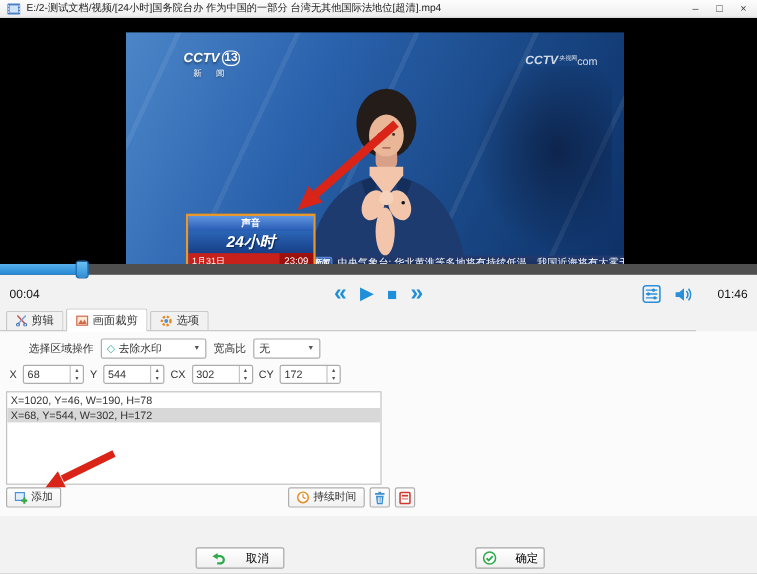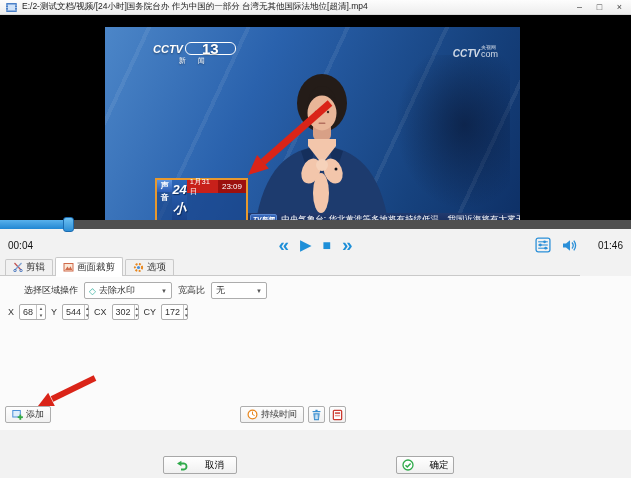--- a/index.html
+++ b/index.html
@@ -12,29 +12,29 @@
 .winbtn{width:11px;text-align:center;cursor:default}
 
 .stage{position:absolute;left:0;top:15px;width:631px;height:205px;background:#000}
 .video{position:absolute;left:105px;top:12px;width:415px;height:200px;overflow:hidden;
  background:linear-gradient(115deg,#4c86c8 0%,#2a62ad 35%,#16427e 75%,#0e3066 100%)}
 .streaks{position:absolute;inset:0;background:repeating-linear-gradient(115deg,transparent 0 38px,rgba(255,255,255,.07) 38px 42px,transparent 42px 90px)}
 .screenblob{position:absolute;right:10px;top:28px;width:115px;height:155px;background:radial-gradient(ellipse at 60% 45%,rgba(8,20,48,.6),rgba(8,20,48,0) 70%)}
 .personsvg{position:absolute;inset:0}
 .cctv13{position:absolute;left:48px;top:15px;color:#fff;text-shadow:0 1px 2px rgba(0,0,0,.4)}
 .cctv13 .l1{display:flex;align-items:center;gap:2px;font-weight:bold;font-style:italic;font-size:11px}
-.cctv13 .num{font-style:normal;font-size:15px;border:1px solid #fff;border-radius:6px;padding:0 16px;line-height:11px}
+.cctv13 .num{font-style:normal;font-size:10px;border:1px solid #fff;border-radius:6px;padding:0 1px;line-height:11px}
 .cctv13 .l2{font-size:7px;letter-spacing:5px;text-align:center;margin-top:1px}
 .wmark{position:absolute;right:22px;top:18px;color:#fff;opacity:.8;display:flex;align-items:flex-end;gap:1px}
 .wmark .wm1{font-weight:bold;font-style:italic;font-size:10px}
-.wmark .wmcol{display:flex;flex-direction:column;line-height:1}
+.wmark .wmcol{display:flex;flex-direction:row;line-height:1}
 .wmark .wm3{font-size:5px}
 .wmark .wm2{font-size:9px}
 
-.badge{position:absolute;left:50px;bottom:1px;width:93px;height:48px;border:2px solid #e8992e;background:rgba(20,60,130,.55);display:flex;flex-direction:row;z-index:4}
+.badge{position:absolute;left:50px;bottom:1px;width:108px;height:48px;border:2px solid #e8992e;background:rgba(20,60,130,.55);display:flex;flex-direction:column;z-index:4}
 .b-top{height:12px;background:linear-gradient(#5d95e0,#2a5cb5);color:#fff;font-size:8px;font-weight:bold;text-align:center;line-height:12px}
 .b-main{flex:1;background:linear-gradient(#2c66b8,#173f86);color:#fff;font-size:13px;font-weight:bold;font-style:italic;text-align:center;line-height:19px;text-shadow:1px 1px 1px #0a2a5a}
 .b-bottom{height:13px;background:#c8201a;color:#fff;display:flex;align-items:center;font-weight:normal}
 .b-date{padding:0 3px;font-size:7.5px}
 .b-time{background:#9c100e;padding:0 4px;height:100%;line-height:13px;font-size:8px;margin-left:auto}
 
 .ticker{position:absolute;left:141px;right:0;bottom:1px;height:13px;background:linear-gradient(#223a6e,#152a58);display:flex;align-items:center;color:#fff;gap:4px;padding:0 4px;overflow:hidden;z-index:3}
 .ticker-logo{background:linear-gradient(#3a6cc0,#1a3a80);border:1px solid #5b88d0;border-radius:2px;padding:0 2px;font-size:6.5px;font-weight:bold;font-style:italic;white-space:nowrap;line-height:9px}
 .ticker-text{font-size:8.5px;white-space:nowrap;flex:1}
 .arrowsvg{position:absolute;inset:0;z-index:10;pointer-events:none}
@@ -59,21 +59,21 @@
 .tab.active::after{content:"";position:absolute;left:0;right:0;bottom:-1px;height:1px;background:#fff}
 
 .panel{position:absolute;left:0;top:276px;width:631px;height:154px;background:#fbfbfb}
 .row1{position:absolute;left:24px;top:6px;display:flex;align-items:center;gap:6px}
 .lbl{color:#333;font-size:9px}
 .sel{border:1px solid #adadad;background:#fff;height:17px;display:flex;align-items:center;padding:0 4px;gap:3px;border-radius:2px;cursor:pointer}
 .sel .arrow{margin-left:auto;color:#555;font-size:6px}
 .sel.region{width:88px}.sel.aspect{width:56px}
 .diamond{color:#3ab0a0;font-size:9px}
 .row2{position:absolute;left:8px;top:28px;display:flex;align-items:center;gap:5px}
-.spin{border:1px solid #adadad;background:#fff;width:27px;height:16px;display:flex;border-radius:2px}
+.spin{border:1px solid #adadad;background:#fff;width:51px;height:16px;display:flex;border-radius:2px}
 .spin .val{flex:1;padding:2px 3px;font-size:9px}
 .spin .btns{width:11px;border-left:1px solid #c5c5c5;display:flex;flex-direction:column;cursor:pointer}
 .spin .btns span{flex:1;font-size:4.5px;color:#555;text-align:center;line-height:7px}
 .listbox{position:absolute;left:5px;top:50px;width:313px;height:78px;border:1px solid #c2c2c2;background:#fff;font-size:9px;padding-top:1px;overflow:hidden}
 .lrow{height:12px;line-height:12px;padding-left:3px;white-space:nowrap;cursor:pointer}
 .lrow.selected{background:#d8d8d8}
 .btn{border:1px solid #aeaeae;background:linear-gradient(#fefefe,#f1f1f1);height:17px;display:inline-flex;align-items:center;gap:3px;padding:0 6px;font-size:9px;border-radius:2px;color:#333;cursor:pointer}
 .actions-left{position:absolute;left:5px;top:130px}
 .actions-right{position:absolute;left:240px;top:130px;display:flex;gap:4px;align-items:center}
 .btn-icononly{width:17px;padding:0;justify-content:center}
@@ -270,20 +270,24 @@
       <span class="lbl">CY</span>
       <div class="spin">
           <span class="val">172</span>
           <span class="btns">
             <span>▲</span>
             <span>▼</span>
           </span>
         </div>
     </div>
 
+    <div class="listbox">
+      <div class="lrow">X=1020, Y=46, W=190, H=78</div>
+      <div class="lrow selected">X=68, Y=544, W=302, H=172</div>
+    </div>
 
     <div class="actions-left">
       <button class="btn">
         <svg width="11" height="11" viewBox="0 0 11 11">
             <rect x="0.8" y="1.5" width="7.5" height="6.5" fill="#dfeefc" stroke="#4a90d8" stroke-width="1"></rect>
             <line x1="8.3" y1="5.6" x2="8.3" y2="10.8" stroke="#35a845" stroke-width="1.8"></line>
             <line x1="5.7" y1="8.2" x2="10.9" y2="8.2" stroke="#35a845" stroke-width="1.8"></line>
           </svg>
         <span>添加</span>
       </button>

